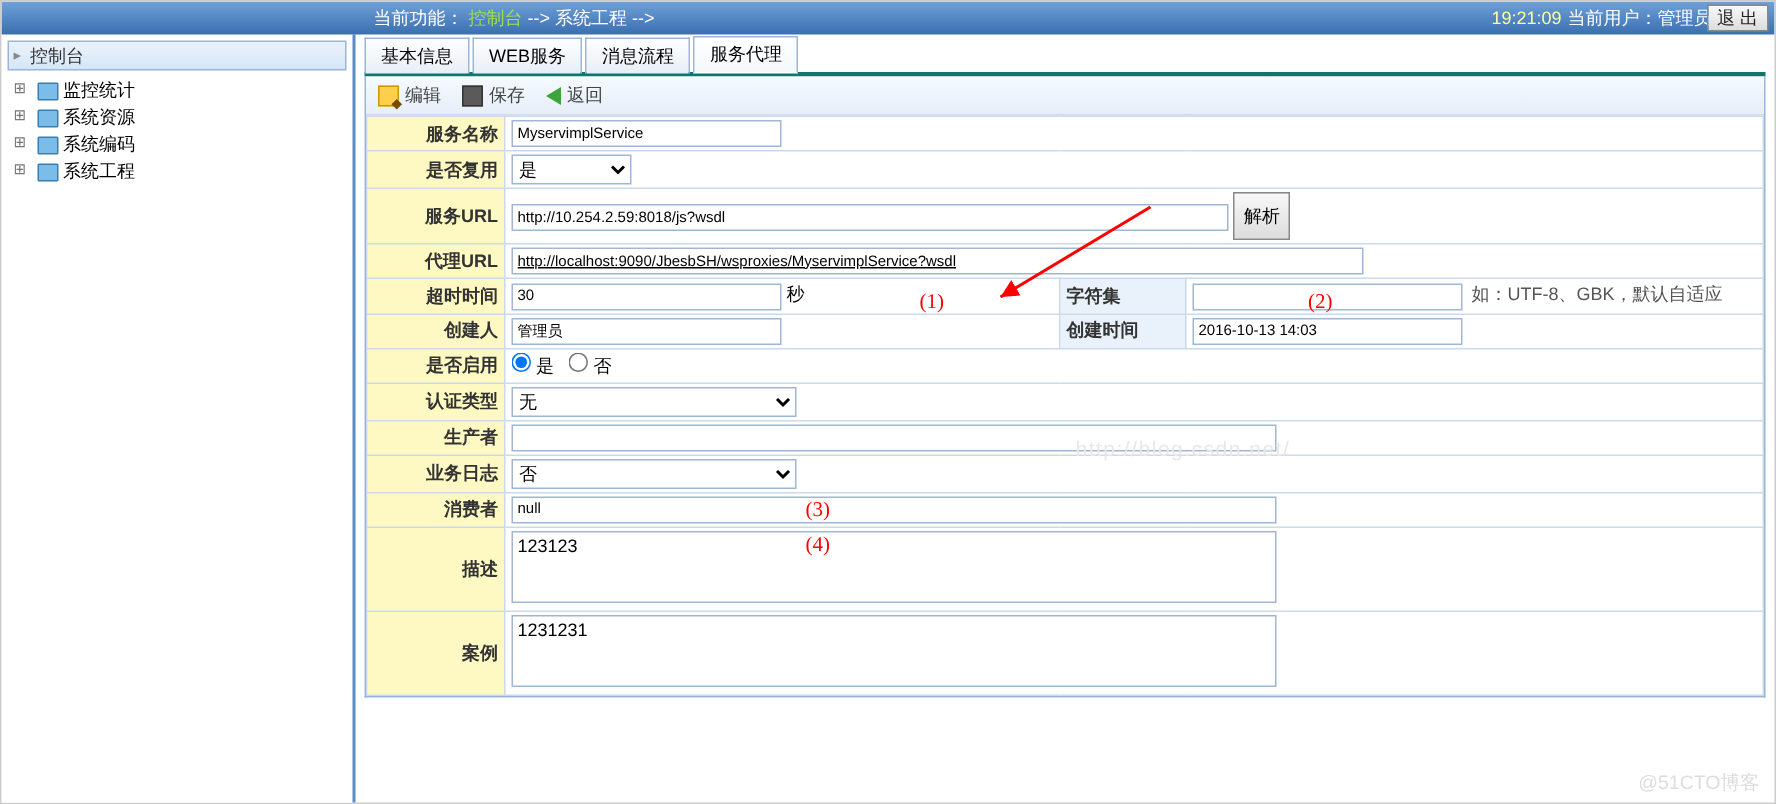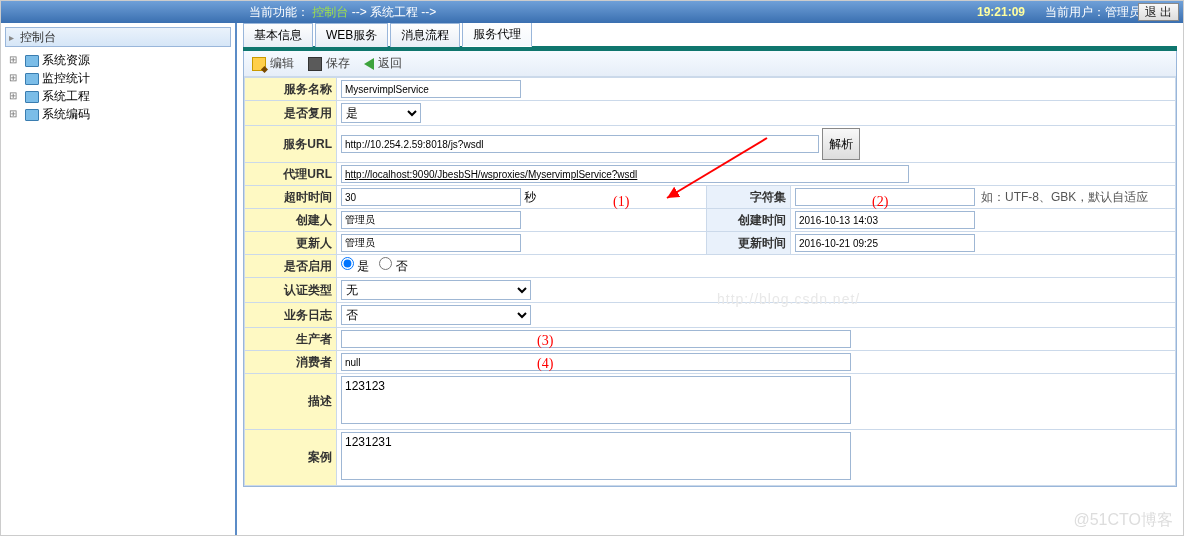--- a/index.html
+++ b/index.html
@@ -1,55 +1,55 @@
 <!DOCTYPE html>
 <html><head>
 <meta charset="utf-8">
 <style>
   *{box-sizing:border-box;margin:0;padding:0;font-family:"Microsoft YaHei",Arial,sans-serif;font-size:12px}
   body{background:#fff}
   .wrap{width:1184px;height:536px;position:relative;overflow:hidden;border:1px solid #ccc}
   .topbar{height:22px;background:linear-gradient(#6fa0d8,#3a6fb0);color:#fff;display:flex;align-items:center;padding:0 4px;position:relative}
   .topbar .crumb{position:absolute;left:248px;font-size:12px}
   .topbar .crumb a{color:#9fe04b;text-decoration:none}
-  .topbar .time{position:absolute;right:158px;font-weight:bold;color:#ffffa0}
+  .topbar .time{position:absolute;right:142px;font-weight:normal;color:#ffffa0}
   .topbar .user{position:absolute;right:42px}
   .topbar .logout{position:absolute;right:4px;top:2px;height:18px;background:linear-gradient(#f8f8f8,#ddd);border:1px solid #888;color:#222;padding:0 6px;cursor:pointer;line-height:16px}
   .main{display:flex;height:514px}
   .sidebar{width:236px;border-right:2px solid #5b8cc7;background:#fff}
   .brand{background:linear-gradient(#6fa0d8,#3a6fb0);color:#fff;height:22px;line-height:22px;padding-left:6px;font-size:15px;letter-spacing:2px;margin-top:-22px;position:relative;z-index:2;width:236px}
   .treehdr{background:linear-gradient(#eaf2fb,#d6e6f7);border:1px solid #99b6da;height:20px;line-height:18px;padding-left:14px;margin:4px 4px 2px 4px;font-size:12px;color:#333;position:relative}
   .treehdr::before{content:"▸";position:absolute;left:3px;top:1px;color:#888;font-size:10px}
   .tree{list-style:none;padding:2px 4px 0 8px}
   .tree li{line-height:18px;padding-left:16px;position:relative;cursor:pointer}
   .tree li::before{content:"⊞";position:absolute;left:0;top:0;color:#777;font-size:10px}
   .tree .ico{display:inline-block;width:14px;height:12px;background:#7bbde8;border:1px solid #3a7db0;margin-right:3px;vertical-align:middle;border-radius:1px}
   .content{flex:1;position:relative;padding:4px 6px;overflow:hidden}
-  .tabs{display:flex;gap:2px;border-bottom:5px solid #0f766e;height:24px;align-items:flex-end}
+  .tabs{display:flex;gap:2px;border-bottom:3px solid #0f766e;height:24px;align-items:flex-end}
   .tab{border:1px solid #99b6da;border-bottom:none;background:linear-gradient(#fefefe,#e8eef6);padding:3px 10px 3px 10px;cursor:pointer;position:relative;top:1px}
   .tab.active{background:linear-gradient(#fff,#f4f8fc);border-bottom:1px solid #fff}
   .panel{border:1px solid #99b6da;border-top:none;padding:0}
   .toolbar{background:linear-gradient(#f6faff,#e6eef8);border-bottom:1px solid #cbd9ea;height:26px;display:flex;align-items:center;gap:14px;padding-left:8px}
   .toolbar .btn{display:flex;align-items:center;gap:4px;cursor:pointer;color:#444}
   .toolbar .ico-edit{display:inline-block;width:14px;height:14px;background:#ffcf4b;border:1px solid #c99a00;position:relative}
   .toolbar .ico-edit::after{content:"";position:absolute;width:5px;height:5px;background:#7a4a00;right:-2px;bottom:-2px;transform:rotate(45deg)}
   .toolbar .ico-save{display:inline-block;width:14px;height:14px;background:#5a5a5a;border:1px solid #333}
   .toolbar .ico-back{display:inline-block;width:0;height:0;border-top:6px solid transparent;border-bottom:6px solid transparent;border-right:10px solid #3da33d}
   table.form{width:100%;border-collapse:collapse}
   table.form td{border:1px solid #cbd9ea;padding:2px 4px;height:22px;vertical-align:middle}
   td.lbl{background:#fef9c3;color:#333;font-weight:bold;width:92px;white-space:nowrap;text-align:right;padding-left:6px}
-  td.lbl2{background:#e9f1fb;color:#333;font-weight:bold;width:84px;white-space:nowrap;text-align:right;padding-left:6px}
+  td.lbl2{background:#e9f1fb;color:#333;font-weight:bold;width:84px;white-space:nowrap;text-align:left;padding-left:6px}
   input[type=text]{border:1px solid #9fb7d4;height:18px;padding:0 3px;font-size:10px;background:#fff}
   select{border:1px solid #9fb7d4;height:20px;font-size:12px;background:#fff}
   textarea{border:1px solid #9fb7d4;width:510px;font-size:12px;padding:2px 3px;resize:none}
   .btn-small{background:linear-gradient(#f8f8f8,#ddd);border:1px solid #888;height:32px;padding:0 6px;cursor:pointer;font-size:12px}
   .hint{color:#555;font-size:12px;padding-left:6px}
   .anno{position:absolute;color:#ff0000;font-family:"Times New Roman",serif;font-size:14px;pointer-events:none}
   .arrow{position:absolute;pointer-events:none}
-  .watermark{position:absolute;right:10px;bottom:4px;color:#ddd;font-size:16px;pointer-events:none}
+  .watermark{position:absolute;right:10px;bottom:4px;color:#ddd;font-size:13px;pointer-events:none}
   .wm2{position:absolute;left:480px;top:268px;color:#e8e8e8;font-size:14px;pointer-events:none;letter-spacing:1px}
 </style>
 </head>
 <body>
 
 <div class="wrap">
   <div class="brand">ESB管理控制台</div>
   <div class="topbar">
     <span class="crumb">
       <span>当前功能：</span>
@@ -60,24 +60,24 @@
     <span class="user">
       <span>当前用户：</span><span>管理员</span>
     </span>
     <button class="logout">退 出</button>
   </div>
 
   <div class="main">
     <div class="sidebar">
       <div class="treehdr">控制台</div>
       <ul class="tree">
+        <li><span class="ico"></span><span>监控统计</span></li>
         <li><span class="ico"></span><span>系统资源</span></li>
-        <li><span class="ico"></span><span>监控统计</span></li>
+        <li><span class="ico"></span><span>系统编码</span></li>
         <li><span class="ico"></span><span>系统工程</span></li>
-        <li><span class="ico"></span><span>系统编码</span></li>
       </ul>
     </div>
 
     <div class="content">
       <div class="tabs">
         <div class="tab">基本信息</div>
         <div class="tab">WEB服务</div>
         <div class="tab">消息流程</div>
         <div class="tab active">服务代理</div>
       </div>
@@ -124,44 +124,38 @@
             <td class="lbl2">字符集</td>
             <td><input type="text" style="width: 180px;" value=""><span class="hint">如：UTF-8、GBK，默认自适应</span></td>
           </tr>
           <tr>
             <td class="lbl">创建人</td>
             <td><input type="text" style="width: 180px;" value="管理员"></td>
             <td class="lbl2">创建时间</td>
             <td><input type="text" style="width: 180px;" value="2016-10-13 14:03"></td>
           </tr>
           <tr>
-            <td class="lbl">更新人</td>
-            <td><input type="text" style="width: 180px;" value="管理员"></td>
-            <td class="lbl2">更新时间</td>
-            <td><input type="text" style="width: 180px;" value="2016-10-21 09:25"></td>
-          </tr>
-          <tr>
             <td class="lbl">是否启用</td>
             <td colspan="3">
               <label><input type="radio" checked="" style=""> <span>是</span></label>
               &nbsp;
               <label><input type="radio" style=""> <span>否</span></label>
             </td>
           </tr>
           <tr>
             <td class="lbl">认证类型</td>
             <td colspan="3"><select style="width:190px"><option>无</option></select></td>
           </tr>
           <tr>
+            <td class="lbl">生产者</td>
+            <td colspan="3"><input type="text" style="width: 510px;" value=""></td>
+          </tr>
+          <tr>
             <td class="lbl">业务日志</td>
             <td colspan="3"><select style="width:190px"><option>否</option></select></td>
-          </tr>
-          <tr>
-            <td class="lbl">生产者</td>
-            <td colspan="3"><input type="text" style="width: 510px;" value=""></td>
           </tr>
           <tr>
             <td class="lbl">消费者</td>
             <td colspan="3"><input type="text" style="width: 510px;" value="null"></td>
           </tr>
           <tr>
             <td class="lbl">描述</td>
             <td colspan="3"><textarea rows="3" style="">123123</textarea></td>
           </tr>
           <tr>

